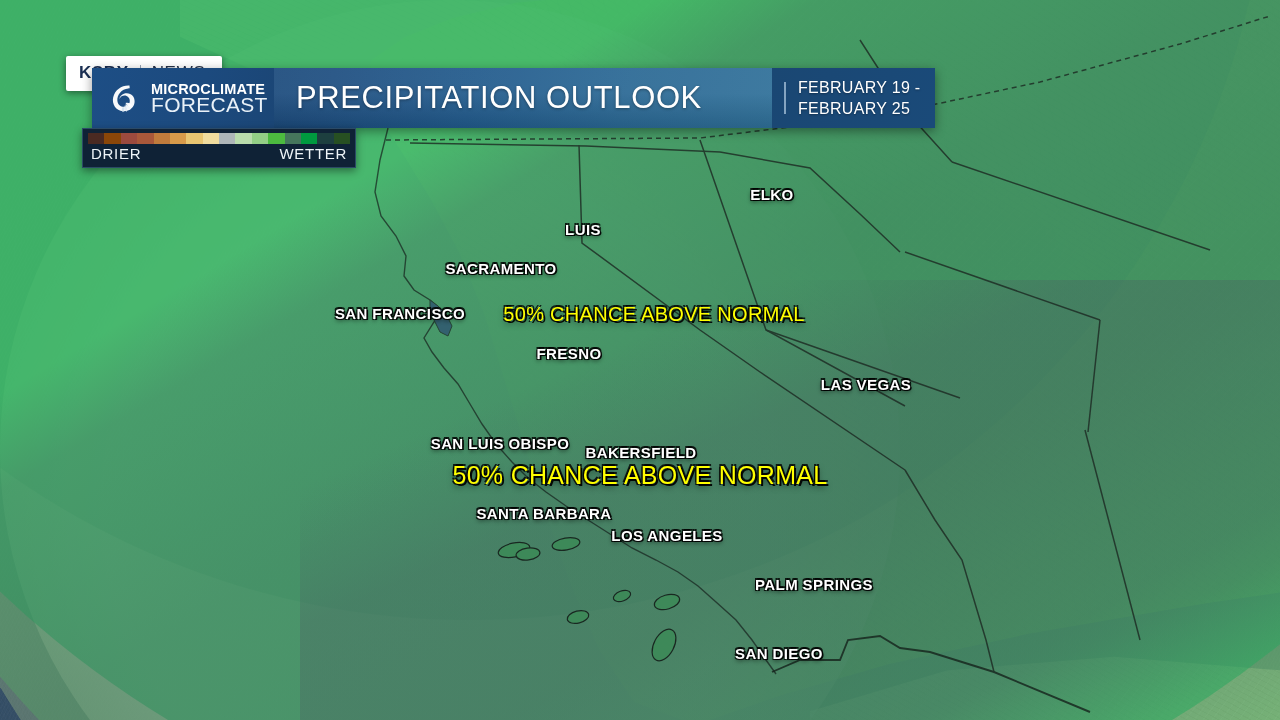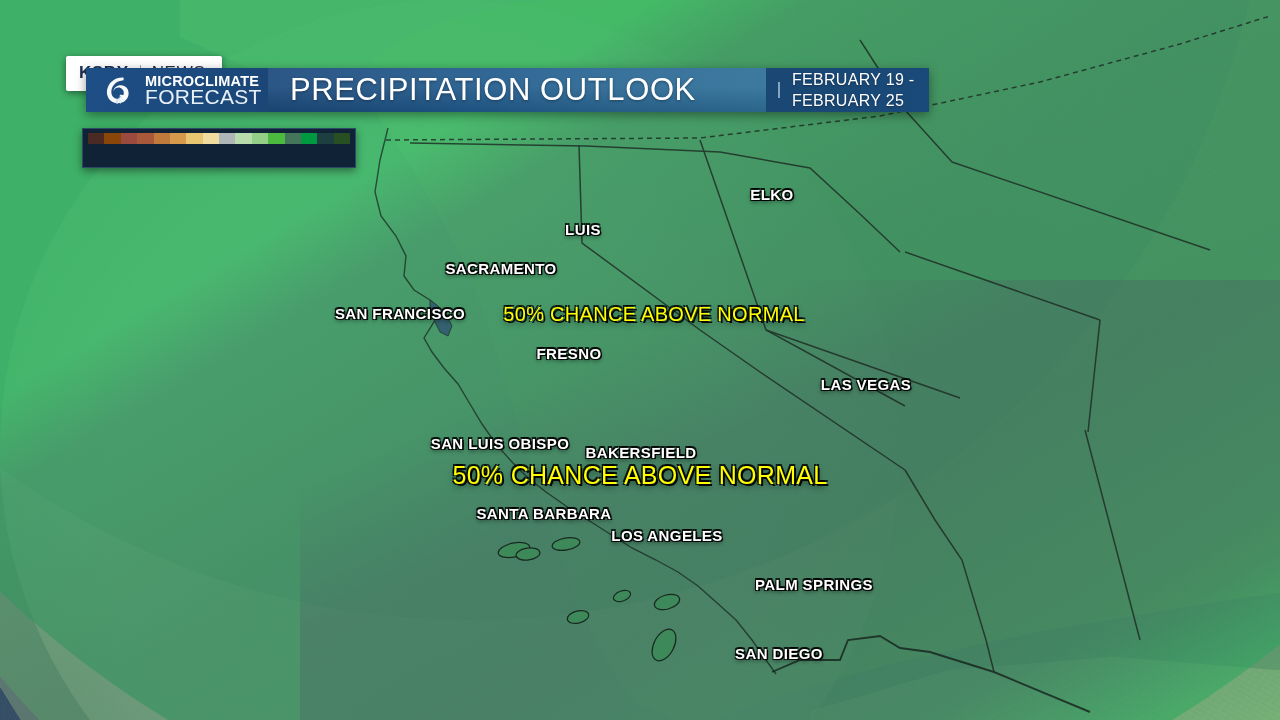--- a/index.html
+++ b/index.html
@@ -247,21 +247,21 @@
     position:absolute; left:70px; top:62px;
     width:0;height:0;
     border-left:0 solid transparent;
     border-right:16px solid transparent;
     border-top:15px solid #fff;
     filter:drop-shadow(0 2px 3px rgba(0,0,0,.3));
   }
 
   
   .header {
-    position:absolute; left:86px; top:68px; width:843px; height:44px;
+    position:absolute; left:92px; top:68px; width:843px; height:60px;
     display:flex; align-items:stretch;
     box-shadow:0 3px 10px rgba(0,0,0,.4);
   }
   .hdr-logo {
     width:182px;
     background:linear-gradient(100deg,#1d4e85 0%, #1c4a7e 60%, #1b4676 100%);
     display:flex; align-items:center; gap:7px;
     padding-left:12px;
   }
   .logo-mark { width:40px; height:40px; flex:0 0 40px; position:relative; }
@@ -490,15 +490,19 @@
         <i style="background: rgb(240, 220, 158);"></i>
         <i style="background: rgb(174, 182, 184);"></i>
         <i style="background: rgb(185, 220, 172);"></i>
         <i style="background: rgb(147, 207, 134);"></i>
         <i style="background: rgb(76, 186, 63);"></i>
         <i style="background: rgb(69, 118, 92);"></i>
         <i style="background: rgb(0, 153, 63);"></i>
         <i style="background: rgb(29, 63, 63);"></i>
         <i style="background: rgb(39, 79, 34);"></i>
       </div>
+    <div class="legend-labels">
+      <span>DRIER</span>
+      <span>WETTER</span>
+    </div>
   </div>
 
 </div>
 
 </body></html>

